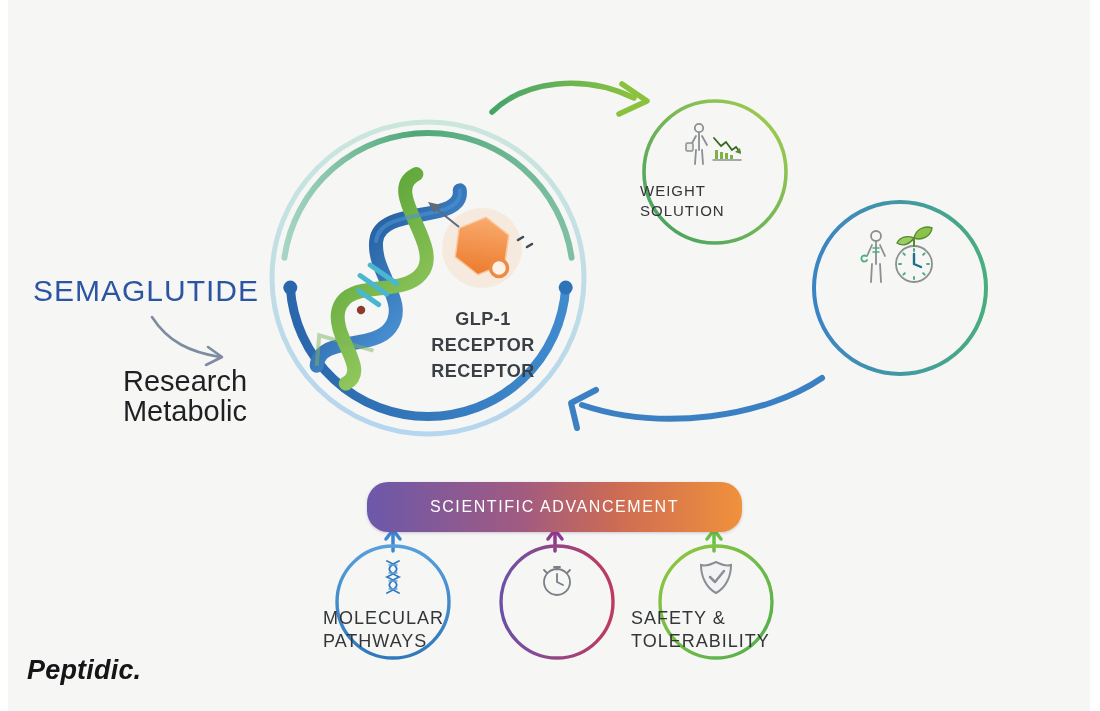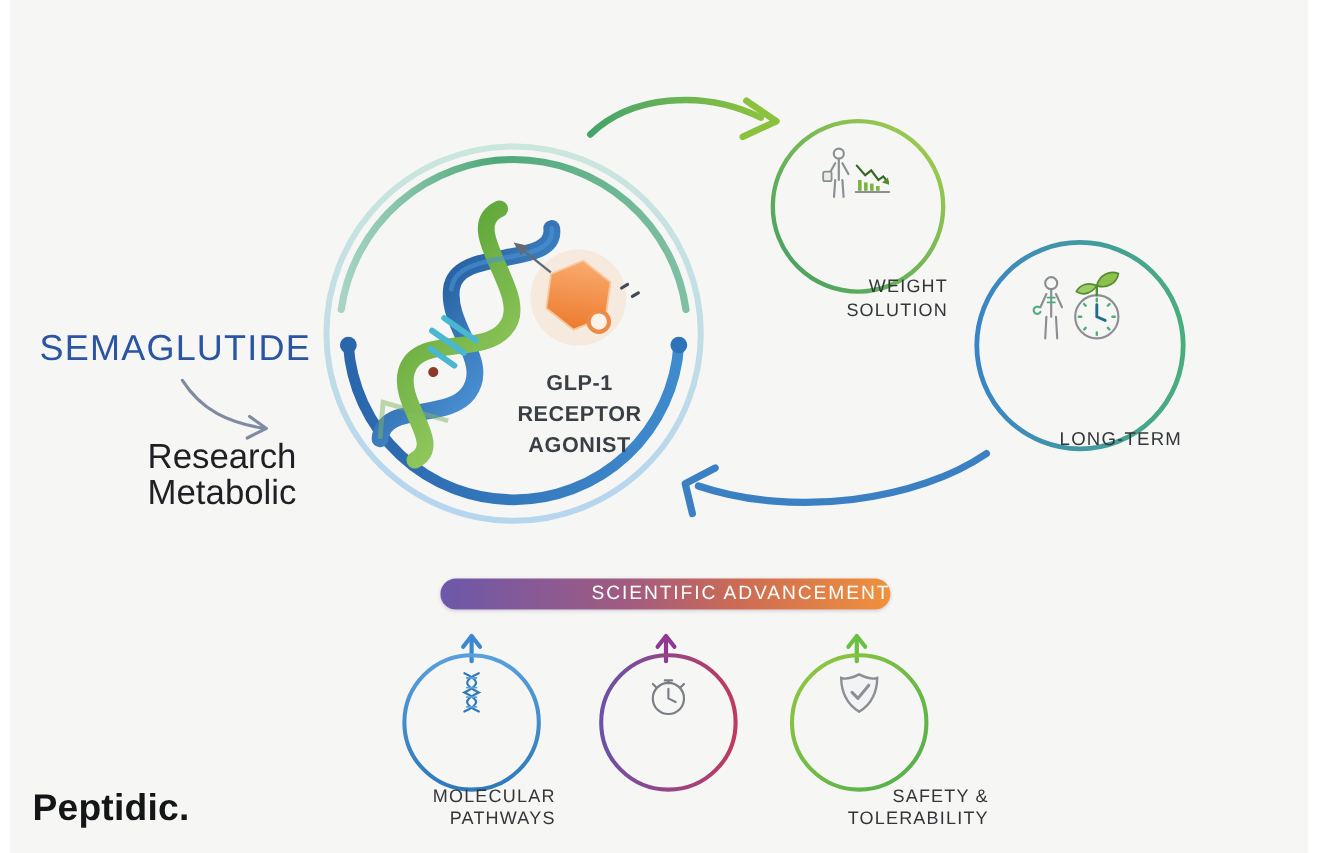--- a/index.html
+++ b/index.html
@@ -16,37 +16,37 @@
     font-size:30px; letter-spacing:1px; color:#2b55a2; 
   }
   .subtitle{
     left:95px; top:366px; width:180px; text-align:center;
     font-size:29px; line-height:1.05; color:#1f2023;
   }
   .center-label{
     left:403px; top:306px; width:160px; text-align:center;
     font-size:18px; font-weight:bold; letter-spacing:.5px; color:#3a3f45; line-height:1.45;
   }
-  .node-label{ text-align:right; color:#333639; letter-spacing:1px; line-height:1.3;margin-top:48px;}
+  .node-label{ text-align:left; color:#333639; letter-spacing:1px; line-height:1.3;}
   .weight-label{ left:640px; top:181px; width:150px; font-size:15px;}
   .longterm-label{ left:815px; top:309px; width:170px; font-size:15.5px;}
-  .pillar-label{ font-size:15px; line-height:1.25;}
+  .pillar-label{ font-size:18px; line-height:1.25;}
   .pillar-label.p0{ left:323px; top:607px; width:140px;}
   .pillar-label.p1{ left:487px; top:607px; width:140px;}
-  .pillar-label.p2{ left:676px; top:607px; width:148px;}
+  .pillar-label.p2{ left:631px; top:607px; width:148px;}
   .banner{
-    left:367px; top:482px; width:375px; height:26px; border-radius:21px;
+    left:367px; top:482px; width:375px; height:50px; border-radius:21px;
     background:linear-gradient(90deg,#6c58aa 0%,#a25b80 42%,#cc6b54 66%,#f0913c 100%);
-    display:flex; align-items:center; justify-content:flex-end;
+    display:flex; align-items:center; justify-content:center;
     box-shadow:0 1px 3px rgba(80,60,120,.25);
   }
   .banner span{ color:#ffffff; font-size:16px; letter-spacing:1.6px;}
   .logo{
     left:27px; top:655px; width:220px;
-    font-size:31px; font-weight:bold; color:#141517; letter-spacing:.2px;
+    font-size:27px; font-weight:bold; color:#141517; letter-spacing:.2px;font-style:italic;
   }
   .line{display:block;}
 </style>
 </head>
 <body>
 
 <div id="canvas">
 
   <svg class="abs" style="left:0;top:0" width="1100" height="711" viewBox="0 0 1100 711">
     <defs>
@@ -199,32 +199,31 @@
           <path d="M -10.6 -10.6 l 1.4 1.4 M 10.6 -10.6 l -1.4 1.4 M -10.6 10.6 l 1.4 -1.4 M 10.6 10.6 l -1.4 -1.4"></path>
         </g>
         <path d="M 0 0 L 0 -10 M 0 0 L 7 3" stroke="#1f6f8c" stroke-width="2.4"></path>
         <path d="M 0 -18 L 0 -26" stroke="#558b2f" stroke-width="2"></path>
         <path d="M 0 -26 C -7 -29 -14 -27 -17 -21 C -11 -17 -4 -20 0 -26 Z" fill="#9ccc65" stroke="#558b2f" stroke-width="1.4"></path>
         <path d="M 0 -26 C 2 -35 11 -39 18 -36 C 17 -28 8 -23 0 -26 Z" fill="#8bc34a" stroke="#558b2f" stroke-width="1.4"></path>
       </g>
     </g>
   </svg>
   <div class="abs node-label longterm-label">
-    <span class="line">LONG-TERM</span>
   </div>
 
   <div class="abs title">SEMAGLUTIDE</div>
   <div class="abs subtitle">
     <span class="line">Research</span>
     <span class="line">Metabolic</span>
   </div>
 
   <div class="abs center-label">
     <span class="line">GLP-1 RECEPTOR</span>
-    <span class="line">AGONIST</span>
+    <span class="line">RECEPTOR</span>
   </div>
 
   <div class="abs banner">
     <span>SCIENTIFIC ADVANCEMENT</span>
   </div>
 
   <svg class="abs" style="left:334px;top:543px" width="118" height="118" viewBox="0 0 118 118">
     <defs>
       <linearGradient id="gmp" x1="0" y1="0" x2="0" y2="1">
         <stop offset="0" stop-color="#58a0dc"></stop>

